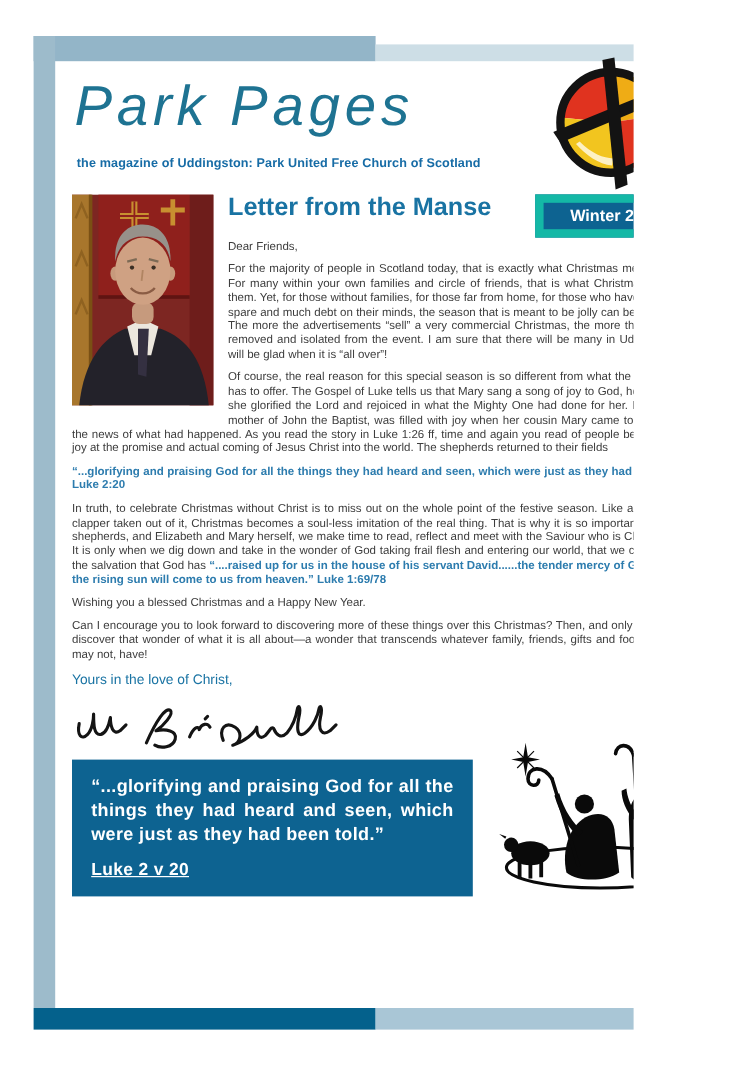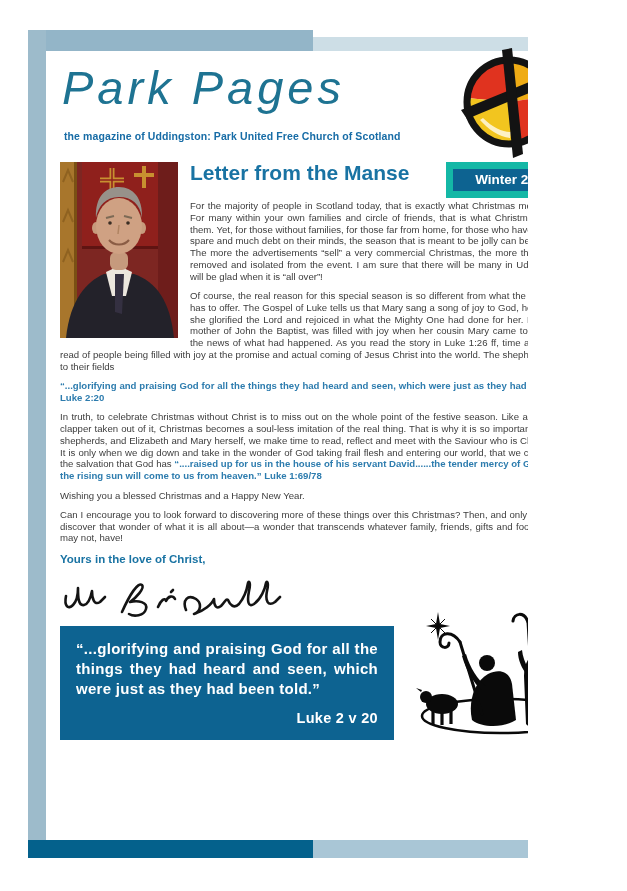--- a/index.html
+++ b/index.html
@@ -41,31 +41,31 @@
     float:right;margin:2px 6px 0 0;background:#0d6391;border:7px solid #14b8a6;
     color:#ffffff;font-weight:bold;font-size:13.5px;
     width:120px;height:22px;line-height:22px;text-align:center;
   }
   .article-heading{
     margin:0 0 14px 0;font-size:21px;line-height:26px;
     color:#1973a3;font-weight:bold;text-align:left;
   }
   p{margin:0 0 7.5px 0;}
   .scripture{color:#2d7cae;font-weight:bold;}
-  .signoff{color:#1973a3;font-weight:bold;font-size:11.5px;margin-top:10px;}
+  .signoff{color:#1973a3;font-weight:normal;font-size:11.5px;margin-top:10px;}
   .signature{display:block;margin:6px 0 2px -2px;width:228px;height:46px;}
 
   
   .bottom-row{display:flex;align-items:flex-start;margin-top:6px;}
   .pull-quote-box{
     background:#0d6391;color:#ffffff;width:324px;padding:13px 16px 12px 16px;
     font-weight:bold;font-size:15px;line-height:20px;text-align:justify;
     letter-spacing:.3px;
   }
-  .pull-quote-ref{text-align:right;margin-top:9px;font-size:14.5px;}
+  .pull-quote-ref{margin-top:9px;font-size:14.5px;text-decoration:underline;}
   .shepherds{margin-left:14px;margin-top:-20px;width:178px;height:136px;flex:none;}
 </style>
 </head>
 <body>
 
 <div class="page">
 
   <div class="band top-band-left"></div>
   <div class="band top-band-right"></div>
   <div class="band left-strip"></div>
@@ -111,20 +111,21 @@
       <path d="M46 56 L54 54 M64 54 L72 56" stroke="#7d6a55" stroke-width="2" fill="none"></path>
       <circle cx="50" cy="61" r="1.8" fill="#3a2e24"></circle>
       <circle cx="68" cy="61" r="1.8" fill="#3a2e24"></circle>
       <path d="M59 63 L58 72" stroke="#b08462" stroke-width="1.5" fill="none"></path>
       <path d="M49 78 C54 84 64 84 69 78" stroke="#8a5c44" stroke-width="2" fill="none"></path>
     </svg>
 
     <div class="issue-badge">Winter 2015</div>
     <h2 class="article-heading">Letter from the Manse</h2>
 
+    <p>Dear Friends,</p>
     <p>For the majority of people in Scotland today, that is exactly what Christmas means to them. For many within your own families and circle of friends, that is what Christmas means for them. Yet, for those without families, for those far from home, for those who have little cash to spare and much debt on their minds, the season that is meant to be jolly can be a nightmare! The more the advertisements “sell” a very commercial Christmas, the more that others feel removed and isolated from the event. I am sure that there will be many in Uddingston who will be glad when it is “all over”!</p>
     <p>Of course, the real reason for this special season is so different from what the secular world has to offer. The Gospel of Luke tells us that Mary sang a song of joy to God, her Saviour, as she glorified the Lord and rejoiced in what the Mighty One had done for her. Elizabeth, the mother of John the Baptist, was filled with joy when her cousin Mary came to visit her with the news of what had happened. As you read the story in Luke 1:26 ff, time and again you read of people being filled with joy at the promise and actual coming of Jesus Christ into the world. The shepherds returned to their fields</p>
     <p class="scripture">“...glorifying and praising God for all the things they had heard and seen, which were just as they had been told.” - Luke 2:20</p>
     <p><span>In truth, to celebrate Christmas without Christ is to miss out on the whole point of the festive season. Like a bell, with the clapper taken out of it, Christmas becomes a soul-less imitation of the real thing. That is why it is so important that like the shepherds, and Elizabeth and Mary herself, we make time to read, reflect and meet with the Saviour who is Christ the Lord. It is only when we dig down and take in the wonder of God taking frail flesh and entering our world, that we can truly know the salvation that God has </span><span class="scripture">“....raised up for us in the house of his servant David......the tender mercy of God by which the rising sun will come to us from heaven.” Luke 1:69/78</span></p>
     <p>Wishing you a blessed Christmas and a Happy New Year.</p>
     <p>Can I encourage you to look forward to discovering more of these things over this Christmas? Then, and only then, will you discover that wonder of what it is all about—a wonder that transcends whatever family, friends, gifts and food we may, or may not, have!</p>
     <p class="signoff">Yours in the love of Christ,</p>
 
     <svg class="signature" viewBox="0 0 228 46" aria-hidden="true">
       <g fill="none" stroke="#141414" stroke-width="2.6" stroke-linecap="round" stroke-linejoin="round">

